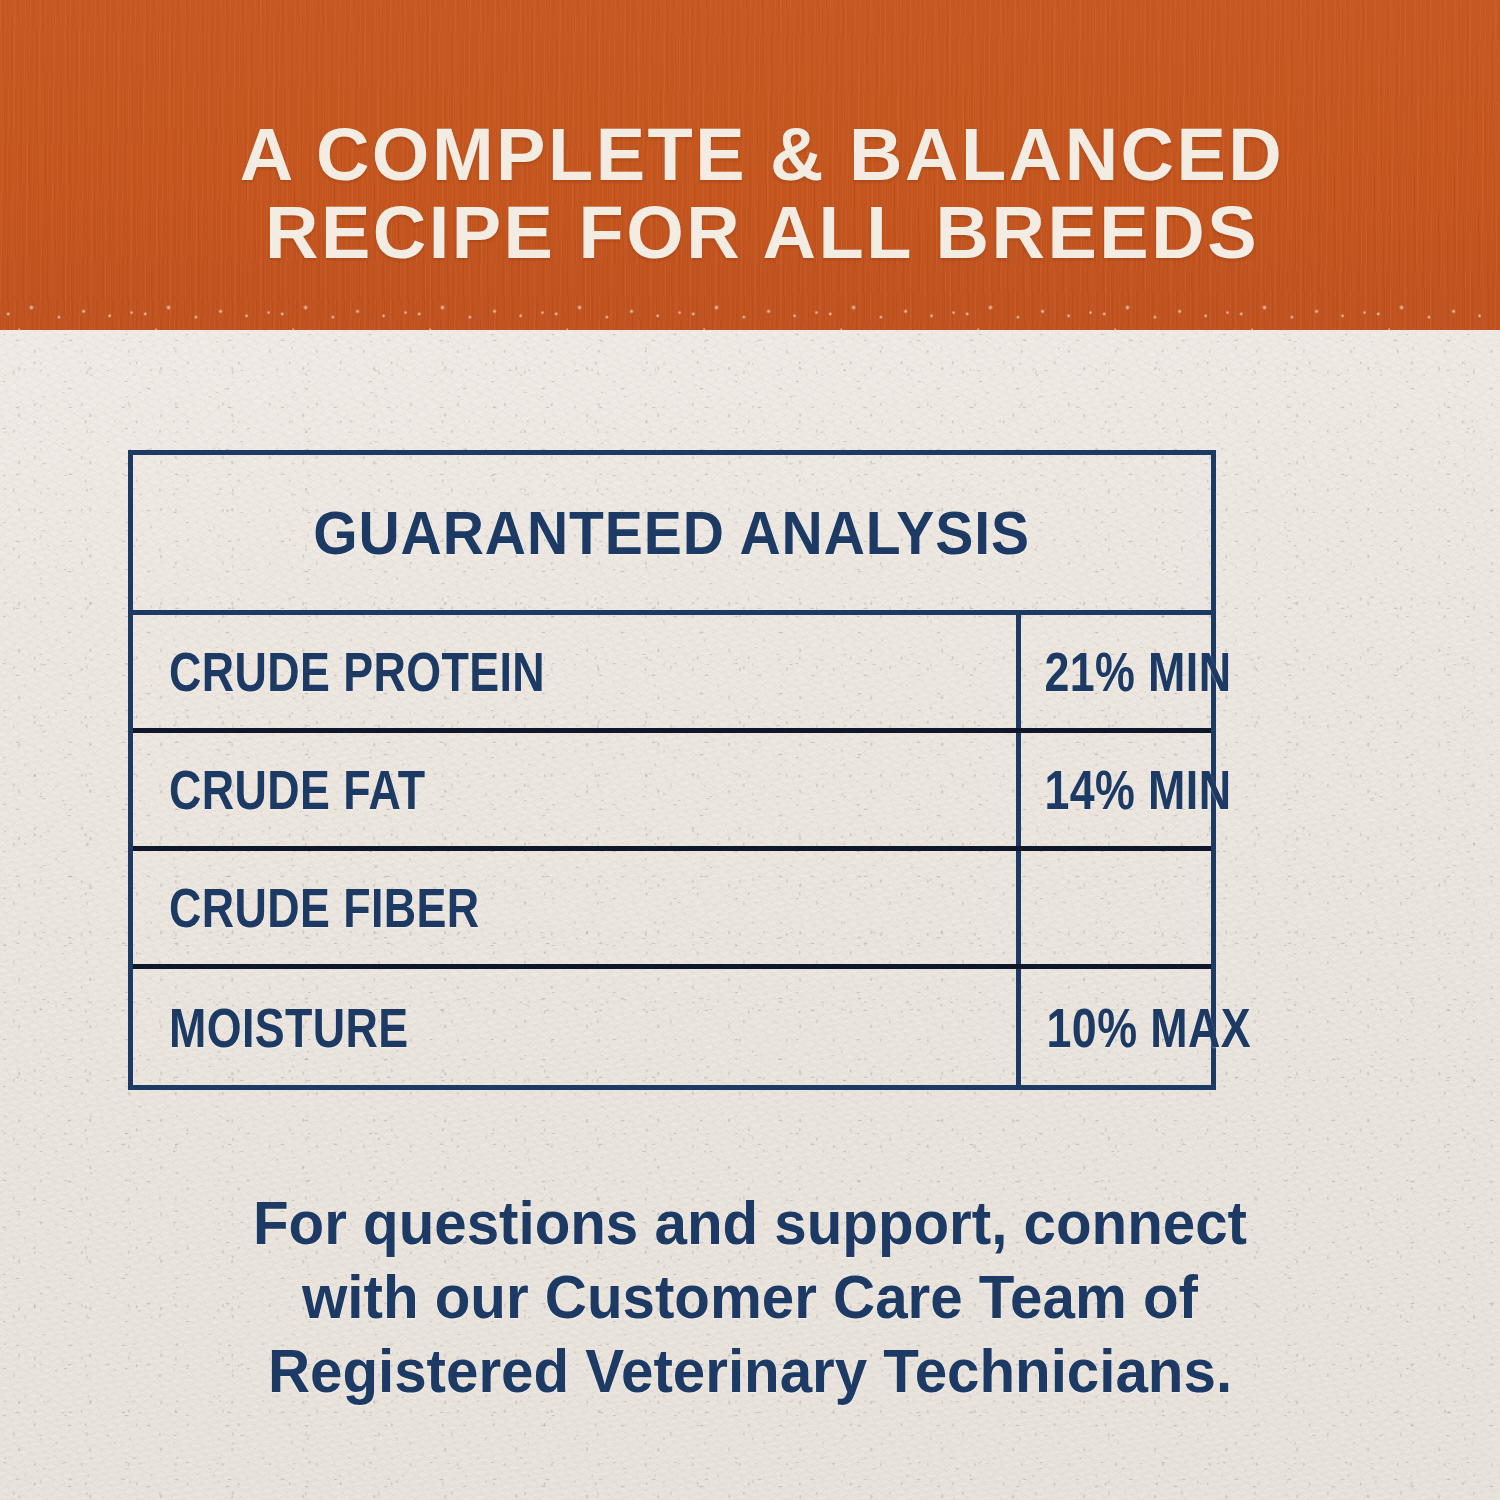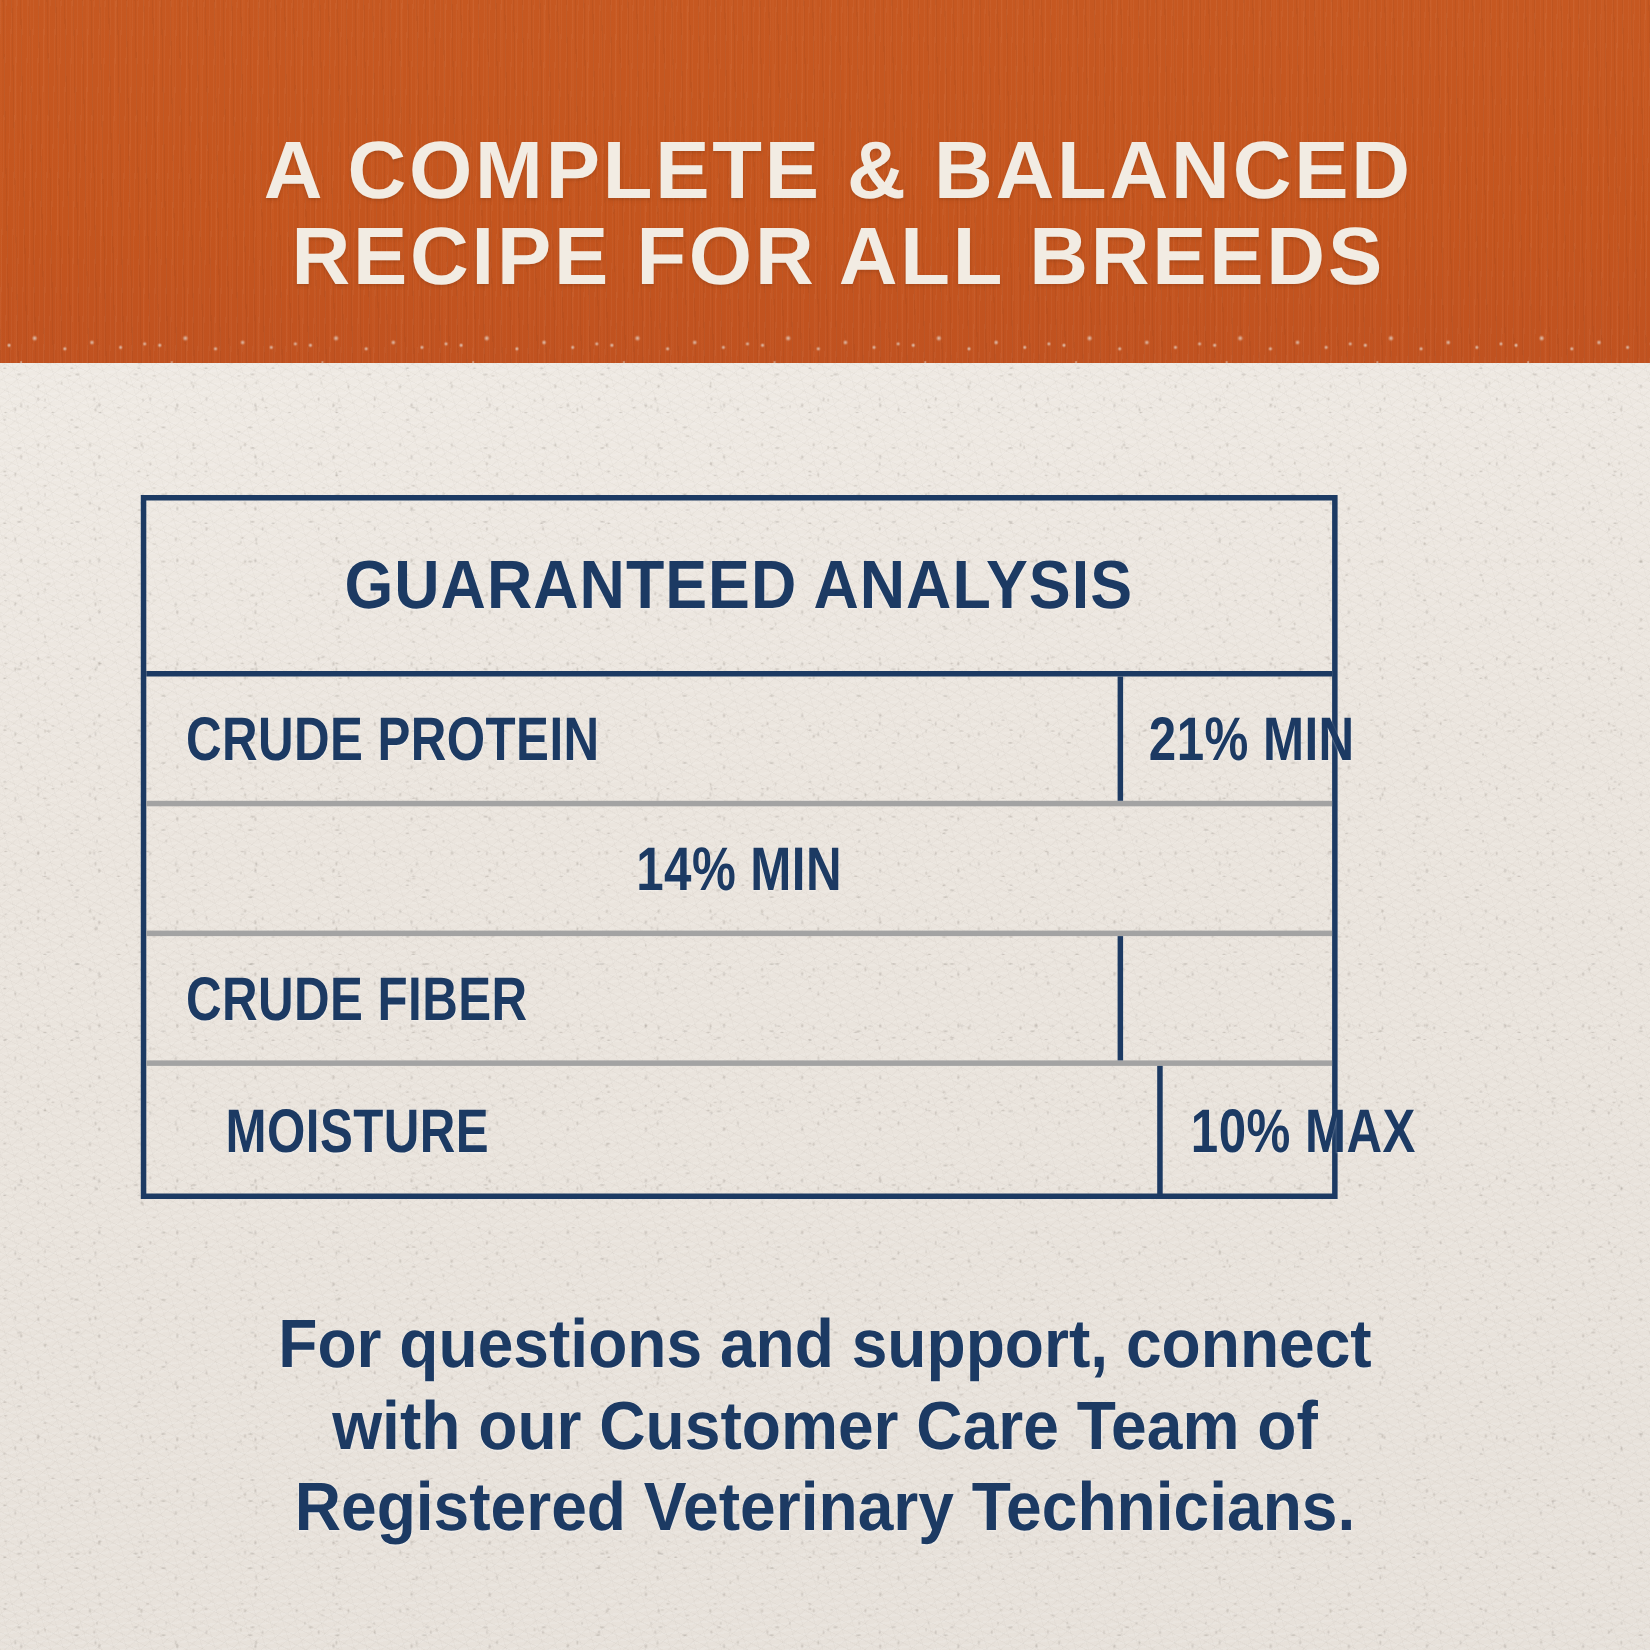--- a/index.html
+++ b/index.html
@@ -189,24 +189,24 @@
     letter-spacing: 1px;
     text-transform: uppercase;
     transform: scaleX(.92);
     transform-origin: center;
     white-space: nowrap;
     text-shadow: 0 1px 2px rgba(255,255,255,.45);
   }
   .analysis-row {
     display: flex;
     height: 118px;
-    border-bottom: 5px solid #a3a3a3;
-    box-sizing: border-box;
-  }
-  .analysis-row:last-child { border-bottom: none; margin-left: 36px; }
+    border-bottom: 5px solid #0f172a;
+    box-sizing: border-box;
+  }
+  .analysis-row:last-child { border-bottom: none; }
   .cell-nutrient {
     flex: 0 0 888px;
     display: flex;
     align-items: center;
     padding-left: 36px;
     box-sizing: border-box;
     border-right: 5px solid #1c3a63;
   }
   .cell-value {
     flex: 1 1 auto;
@@ -278,20 +278,23 @@
     <div class="analysis-row">
       <div class="cell-nutrient">
         <span class="nutrient-text">CRUDE PROTEIN</span>
       </div>
       <div class="cell-value">
         <span class="value-text">21% MIN</span>
       </div>
     </div>
 
     <div class="analysis-row">
+      <div class="cell-nutrient">
+        <span class="nutrient-text">CRUDE FAT</span>
+      </div>
       <div class="cell-value">
         <span class="value-text">14% MIN</span>
       </div>
     </div>
 
     <div class="analysis-row">
       <div class="cell-nutrient">
         <span class="nutrient-text">CRUDE FIBER</span>
       </div>
     </div>

